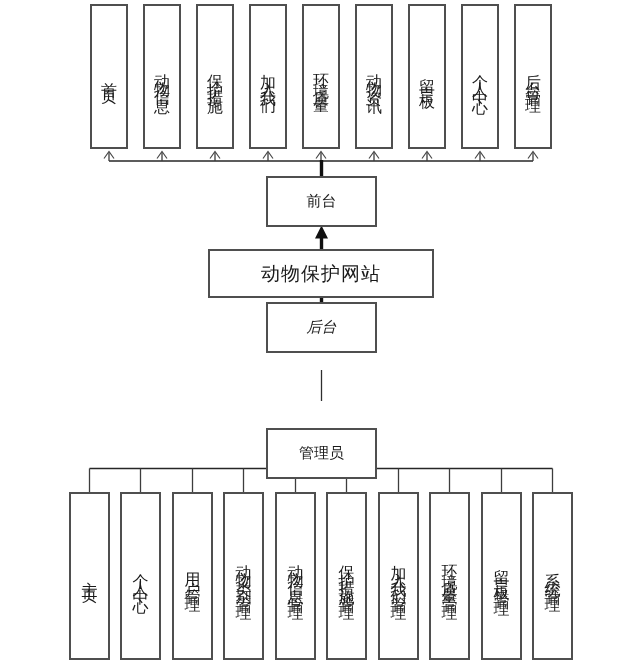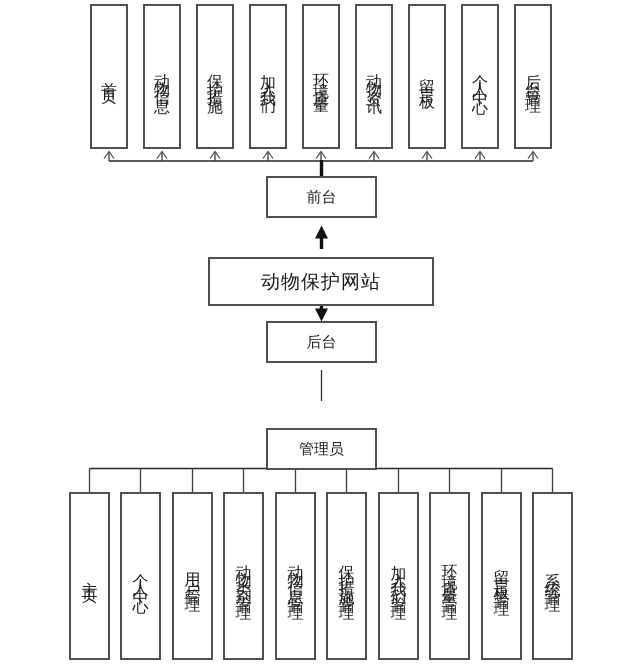--- a/index.html
+++ b/index.html
@@ -37,24 +37,24 @@
   .top-node    { top: 4px;   width: 38px; height: 145px; }
   .bottom-node { top: 492px; width: 41px; height: 168px; border-width: 2px; }
   .vtext {
     writing-mode: vertical-rl;
     text-orientation: upright;
     font-size: 16px;
     letter-spacing: 8px;
     line-height: 1;
     white-space: nowrap;
   }
-  .mid-node   { left: 266px; width: 111px; height: 42px; font-size: 15px; }
+  .mid-node   { left: 266px; width: 111px; height: 51px; font-size: 15px; }
   .front-node { top: 176px; }
-  .root-node  { left: 208px; top: 257px; width: 226px; height: 49px; font-size: 19px; letter-spacing: 1px; }
-  .back-node  { top: 321px; }
+  .root-node  { left: 208px; top: 249px; width: 226px; height: 49px; font-size: 19px; letter-spacing: 1px; }
+  .back-node  { top: 302px; font-style: italic; }
   .admin-node { top: 401px; margin-top: 27px; }
 </style>
 </head>
 <body>
 
 <div class="canvas">
 
   <svg class="wires" viewBox="0 0 637 666" xmlns="http://www.w3.org/2000/svg">
 
     <line class="bus" x1="109" y1="161" x2="533" y2="161"></line>

